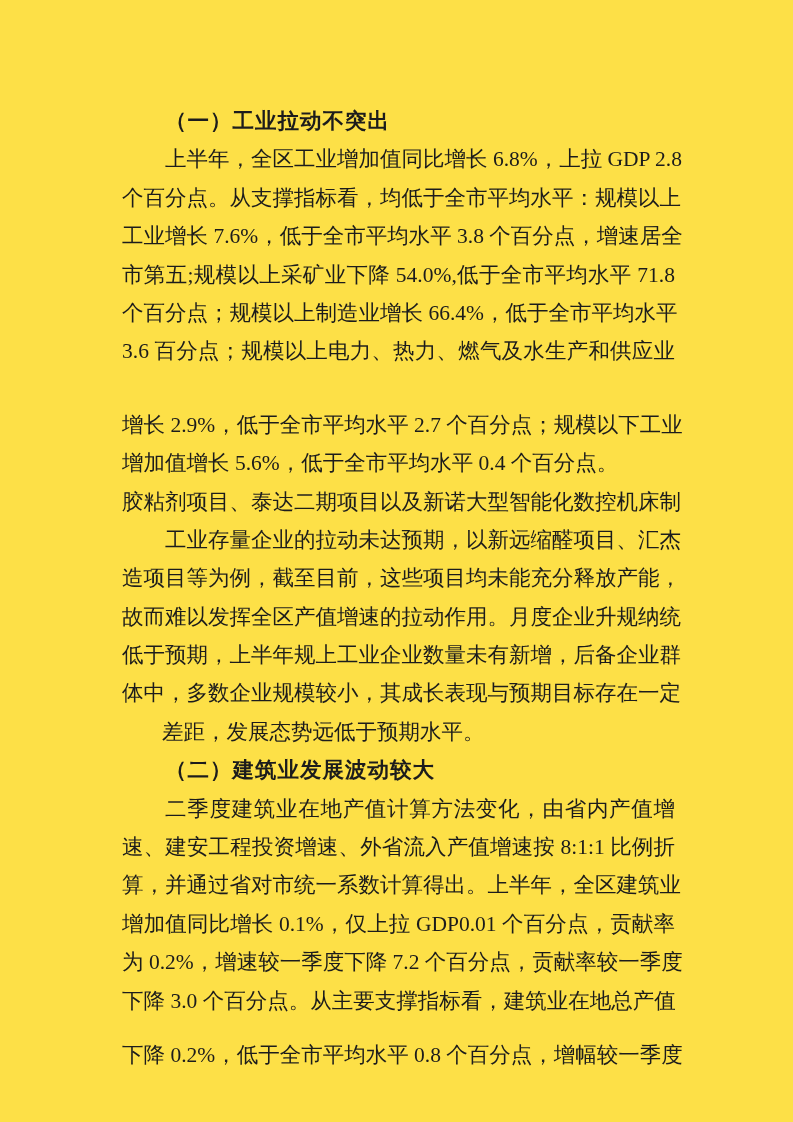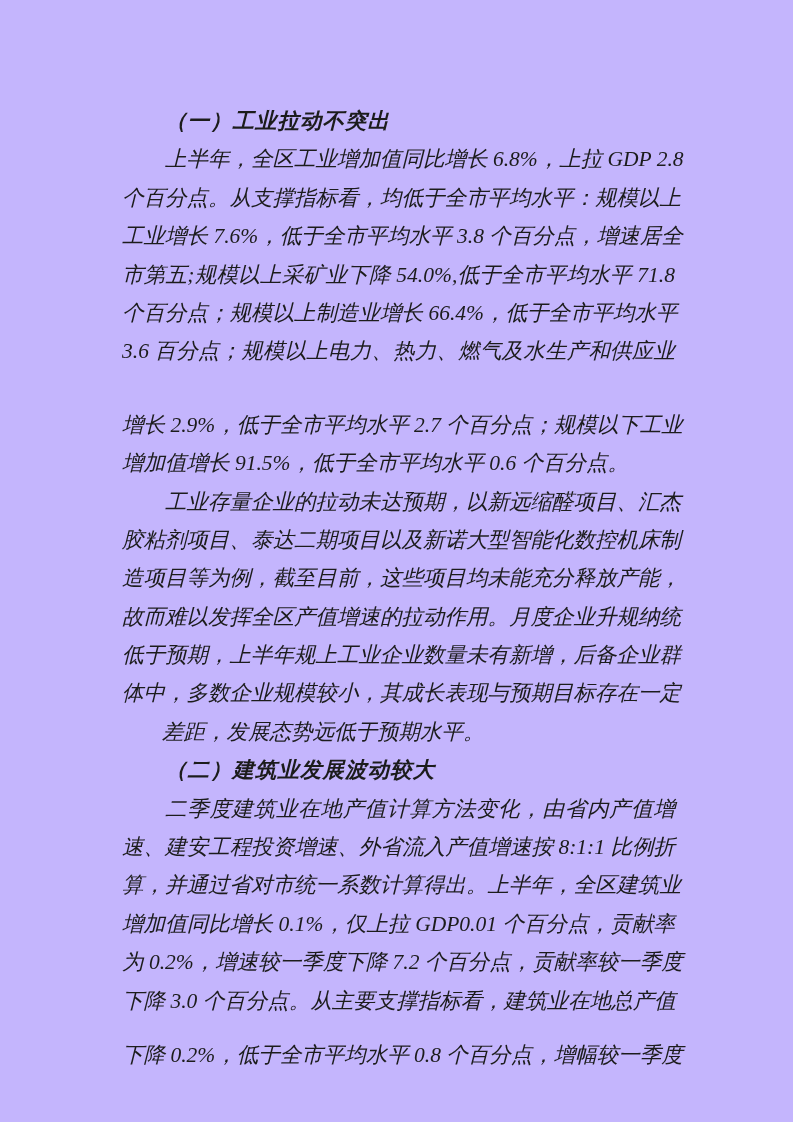--- a/index.html
+++ b/index.html
@@ -40,33 +40,33 @@
   .line.heading {
     font-weight: 700;
     text-indent: 43px;
     text-align-last: left;
     letter-spacing: 1px;
   }
 </style>
 </head>
 <body>
 
-<div class="page" style="background: #c4b5fd; font-style: italic;">
+<div class="page" style="background: #fde047;">
   <div class="text-block" id="text-block">
       <div class="line heading" style="color: rgb(28, 28, 28);">（一）工业拉动不突出</div>
       <div class="line first" style="color: rgb(28, 28, 28);">上半年，全区工业增加值同比增长 6.8%，上拉 GDP 2.8</div>
       <div class="line full" style="color: rgb(28, 28, 28);">个百分点。从支撑指标看，均低于全市平均水平：规模以上</div>
       <div class="line full" style="color: rgb(28, 28, 28);">工业增长 7.6%，低于全市平均水平 3.8 个百分点，增速居全</div>
       <div class="line full" style="color: rgb(28, 28, 28);">市第五;规模以上采矿业下降 54.0%,低于全市平均水平 71.8</div>
       <div class="line full" style="color: rgb(28, 28, 28);">个百分点；规模以上制造业增长 66.4%，低于全市平均水平</div>
       <div class="line full" style="color: rgb(28, 28, 28);">3.6 百分点；规模以上电力、热力、燃气及水生产和供应业</div>
       <div class="line full" style="color: rgb(28, 28, 28); margin-top: 35px;">增长 2.9%，低于全市平均水平 2.7 个百分点；规模以下工业</div>
-      <div class="line end" style="color: rgb(28, 28, 28);">增加值增长 91.5%，低于全市平均水平 0.6 个百分点。</div>
+      <div class="line end" style="color: rgb(28, 28, 28);">增加值增长 5.6%，低于全市平均水平 0.4 个百分点。</div>
+      <div class="line full" style="color: rgb(28, 28, 28);">胶粘剂项目、泰达二期项目以及新诺大型智能化数控机床制</div>
       <div class="line first" style="color: rgb(28, 28, 28);">工业存量企业的拉动未达预期，以新远缩醛项目、汇杰</div>
-      <div class="line full" style="color: rgb(28, 28, 28);">胶粘剂项目、泰达二期项目以及新诺大型智能化数控机床制</div>
       <div class="line full" style="color: rgb(28, 28, 28);">造项目等为例，截至目前，这些项目均未能充分释放产能，</div>
       <div class="line full" style="color: rgb(28, 28, 28);">故而难以发挥全区产值增速的拉动作用。月度企业升规纳统</div>
       <div class="line full" style="color: rgb(28, 28, 28);">低于预期，上半年规上工业企业数量未有新增，后备企业群</div>
       <div class="line full" style="color: rgb(28, 28, 28);">体中，多数企业规模较小，其成长表现与预期目标存在一定</div>
       <div class="line end" style="color: rgb(28, 28, 28); margin-left: 40px;">差距，发展态势远低于预期水平。</div>
       <div class="line heading" style="color: rgb(28, 28, 28);">（二）建筑业发展波动较大</div>
       <div class="line first" style="color: rgb(28, 28, 28);">二季度建筑业在地产值计算方法变化，由省内产值增</div>
       <div class="line full" style="color: rgb(28, 28, 28);">速、建安工程投资增速、外省流入产值增速按 8:1:1 比例折</div>
       <div class="line full" style="color: rgb(28, 28, 28);">算，并通过省对市统一系数计算得出。上半年，全区建筑业</div>
       <div class="line full" style="color: rgb(28, 28, 28);">增加值同比增长 0.1%，仅上拉 GDP0.01 个百分点，贡献率</div>

